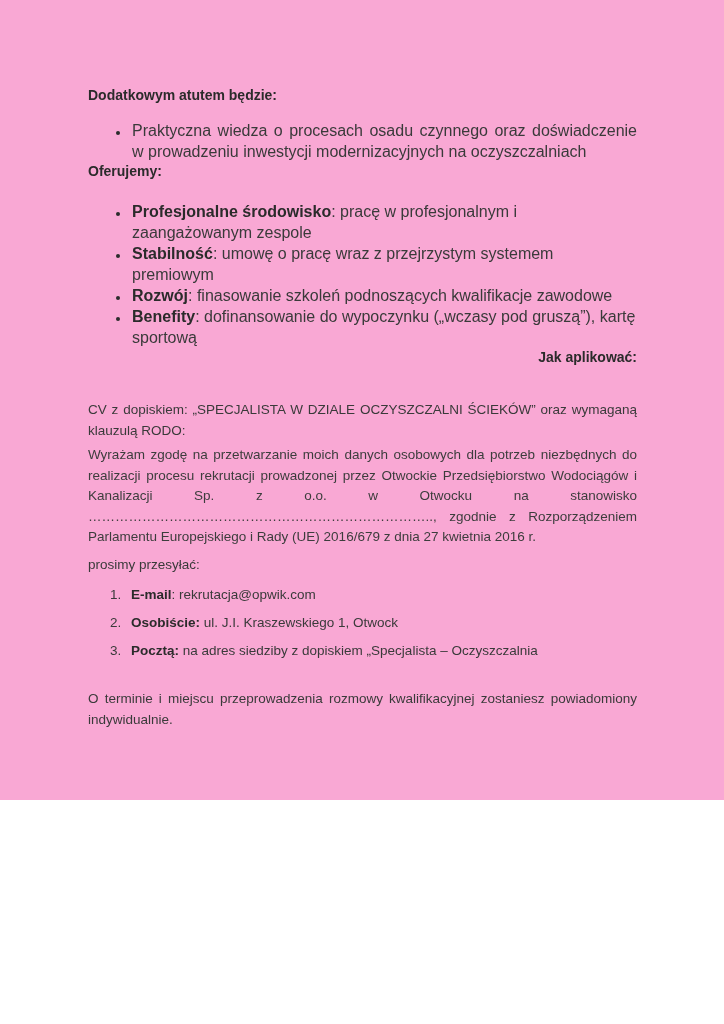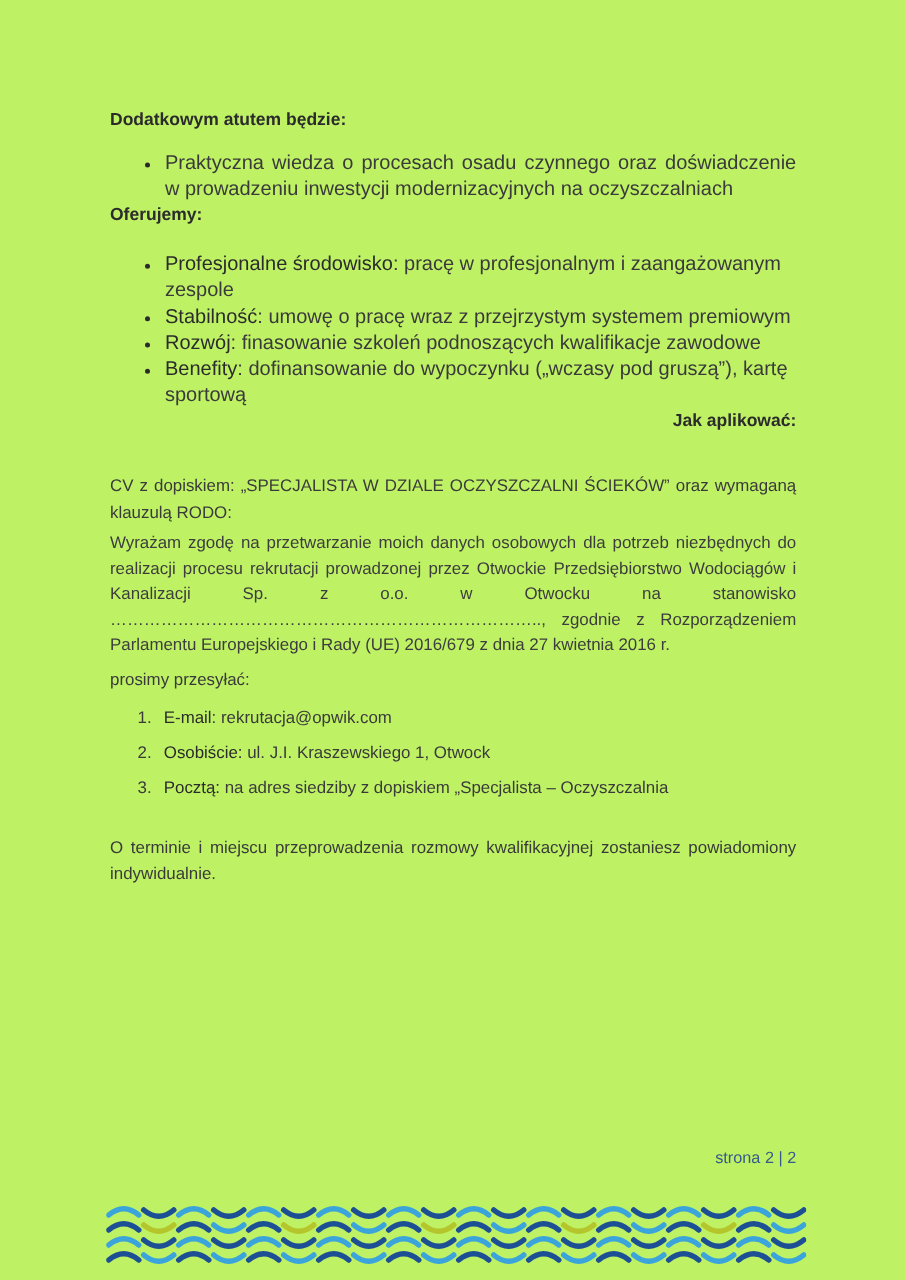--- a/index.html
+++ b/index.html
@@ -1,21 +1,21 @@
 <!DOCTYPE html>
 <html lang="pl"><head>
 <meta charset="utf-8">
 <style>
   * { box-sizing: border-box; }
   html, body { margin: 0; padding: 0; background: #ffffff; }
   .page {
     position: relative;
     width: 724px;
-    height: 1024px;
-    background: #bef264;
+    height: 800px;
+    background: #f9a8d4;
     font-family: "Liberation Sans", "DejaVu Sans", sans-serif;
     color: #3a3a3a;
     overflow: hidden;
   }
   .content { padding: 86px 87px 0 88px; }
 
   h3.sec-heading {
     margin: 0;
     font-size: 14px;
     line-height: 19px;
@@ -36,21 +36,21 @@
   ul.bullets li {
     font-size: 16px;
     line-height: 21px;
     padding-left: 2px;
   }
   ul.bullets li::marker { color: #2b2b2b; font-size: 12px; }
   ul.first-list { margin-top: 15px; margin-bottom: 0; }
   ul.first-list li { text-align: justify; }
   ul.offer-list { margin-top: 20px; }
 
-  b.lead { font-weight: 400; color: #2b2b2b; }
+  b.lead { font-weight: 700; color: #2b2b2b; }
 
   .cv-note   { margin-top: 32px; }
   .rodo {
     margin-top: 4px;
     font-size: 13.5px;
     line-height: 20.5px;
     color: #3d3d3d;
   }
   .send-label { margin-top: 6px; }
 

